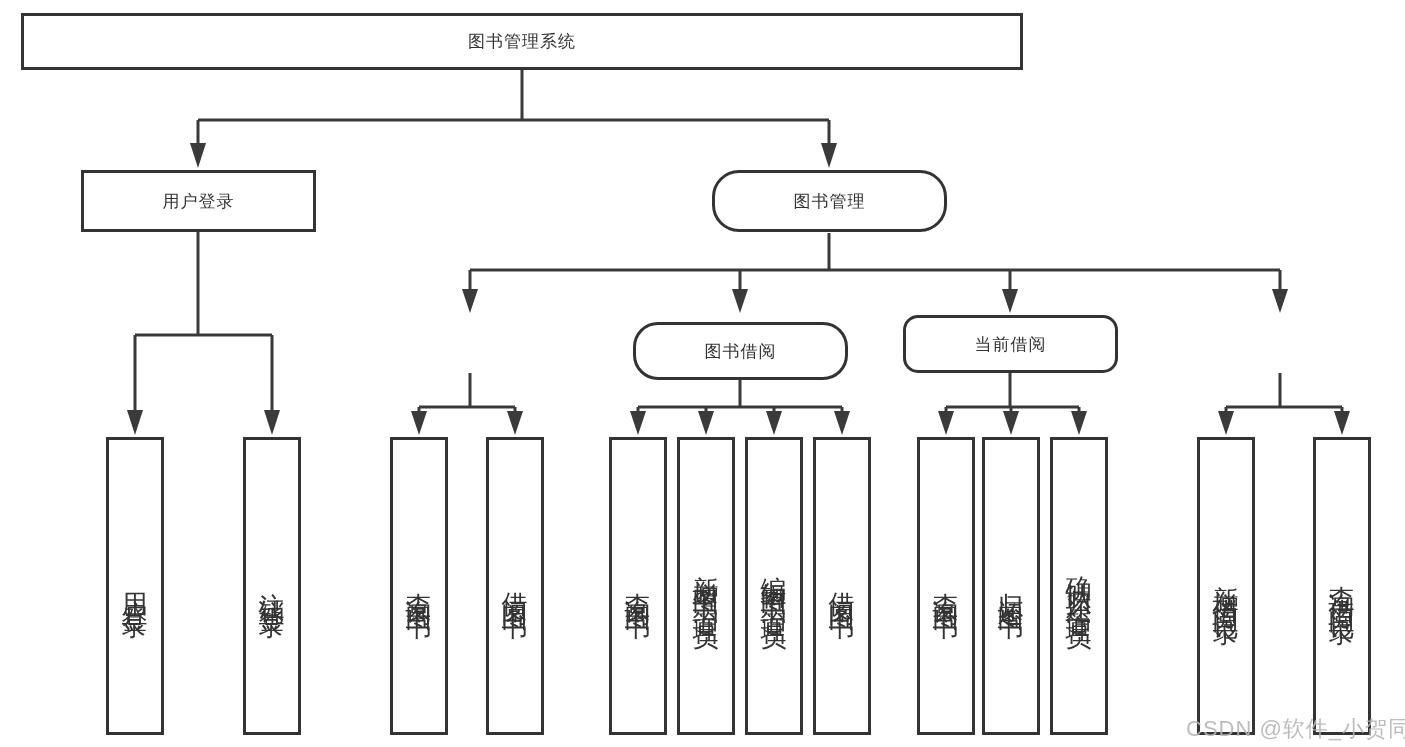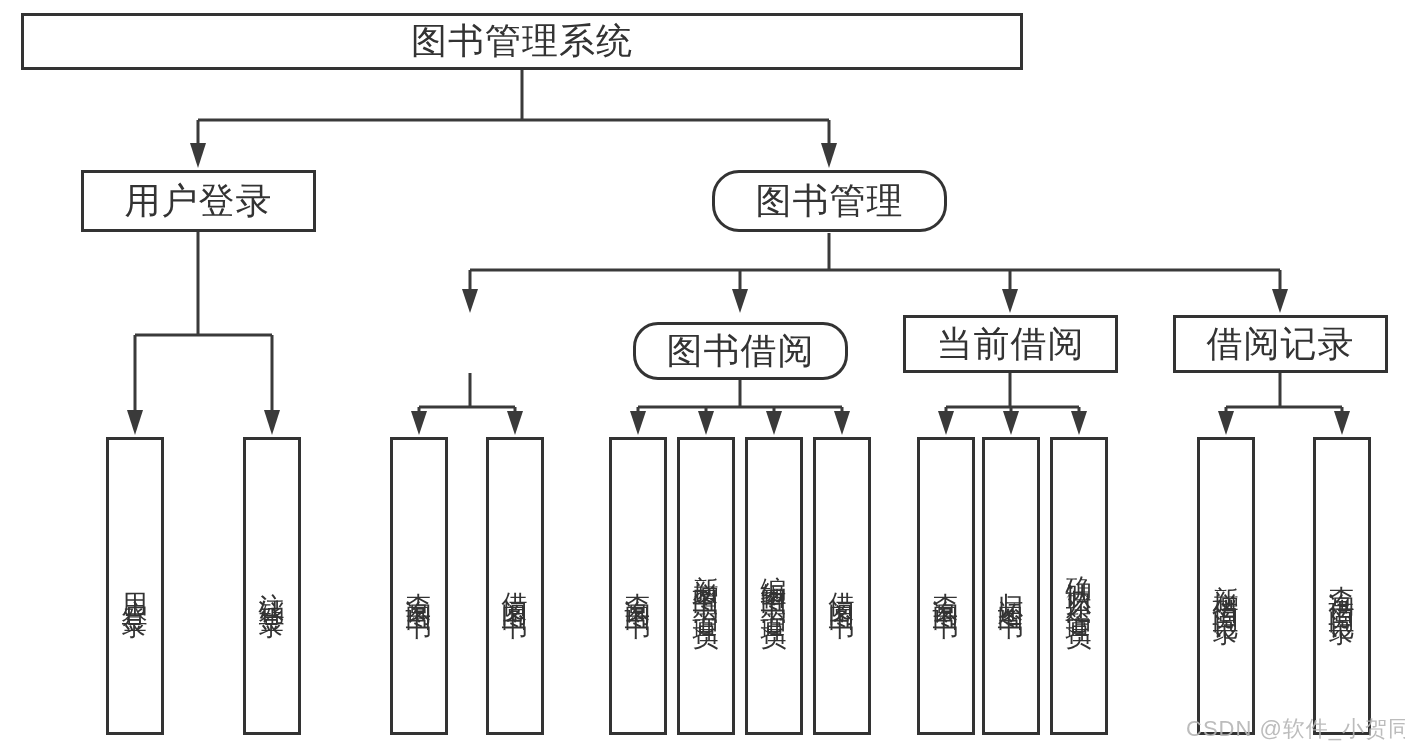--- a/index.html
+++ b/index.html
@@ -1,21 +1,21 @@
 <!DOCTYPE html>
 <html><head>
 <meta charset="utf-8">
 <style>
   html,body{margin:0;padding:0;background:#ffffff;}
   body{font-family:"Liberation Sans","DejaVu Sans",sans-serif;color:#333333;}
   .canvas{position:relative;width:1405px;height:747px;background:#ffffff;overflow:hidden;}
   .connectors{position:absolute;left:0;top:0;z-index:0;}
   .box{position:absolute;box-sizing:border-box;border:3px solid #333333;background:#ffffff;
        display:flex;align-items:center;justify-content:center;z-index:1;}
-  .box-h{font-size:36px;letter-spacing:1px;white-space:nowrap;font-family:Liberation Serif, serif;}
+  .box-h{font-size:17px;letter-spacing:1px;white-space:nowrap;font-family:Liberation Serif, serif;}
   .box-v{z-index:1;}
   .vtext{writing-mode:vertical-rl;text-orientation:mixed;font-size:26px;line-height:1;
          letter-spacing:7px;white-space:nowrap;}
   .watermark{position:absolute;z-index:2;font-size:22px;color:#b5b5b5;opacity:0.9;
              white-space:nowrap;letter-spacing:1px;}
 </style>
 </head>
 <body>
 
 <div class="canvas">
@@ -63,25 +63,22 @@
   <div class="box box-h" style="left:81px;top:170px;width:235px;height:62px;">
     <span>用户登录</span>
   </div>
   <div class="box box-h" style="left:712px;top:170px;width:235px;height:62px;border-radius:27px;">
     <span>图书管理</span>
   </div>
 
   <div class="box box-h" style="left:633px;top:322px;width:215px;height:58px;border-radius:25px;">
     <span>图书借阅</span>
   </div>
-  <div class="box box-h" style="left:903px;top:315px;width:215px;height:58px;">
+  <div class="box box-h" style="left:903px;top:315px;width:215px;height:58px;border-radius:15px;">
     <span>当前借阅</span>
-  </div>
-  <div class="box box-h" style="left:1173px;top:315px;width:215px;height:58px;">
-    <span>借阅记录</span>
   </div>
 
   <div class="box box-v" style="left:106px;top:437px;width:58px;height:298px;">
     <span class="vtext">用户登录</span>
   </div>
   <div class="box box-v" style="left:243px;top:437px;width:58px;height:298px;">
     <span class="vtext">注销登录</span>
   </div>
 
   <div class="box box-v" style="left:390px;top:437px;width:58px;height:298px;">

